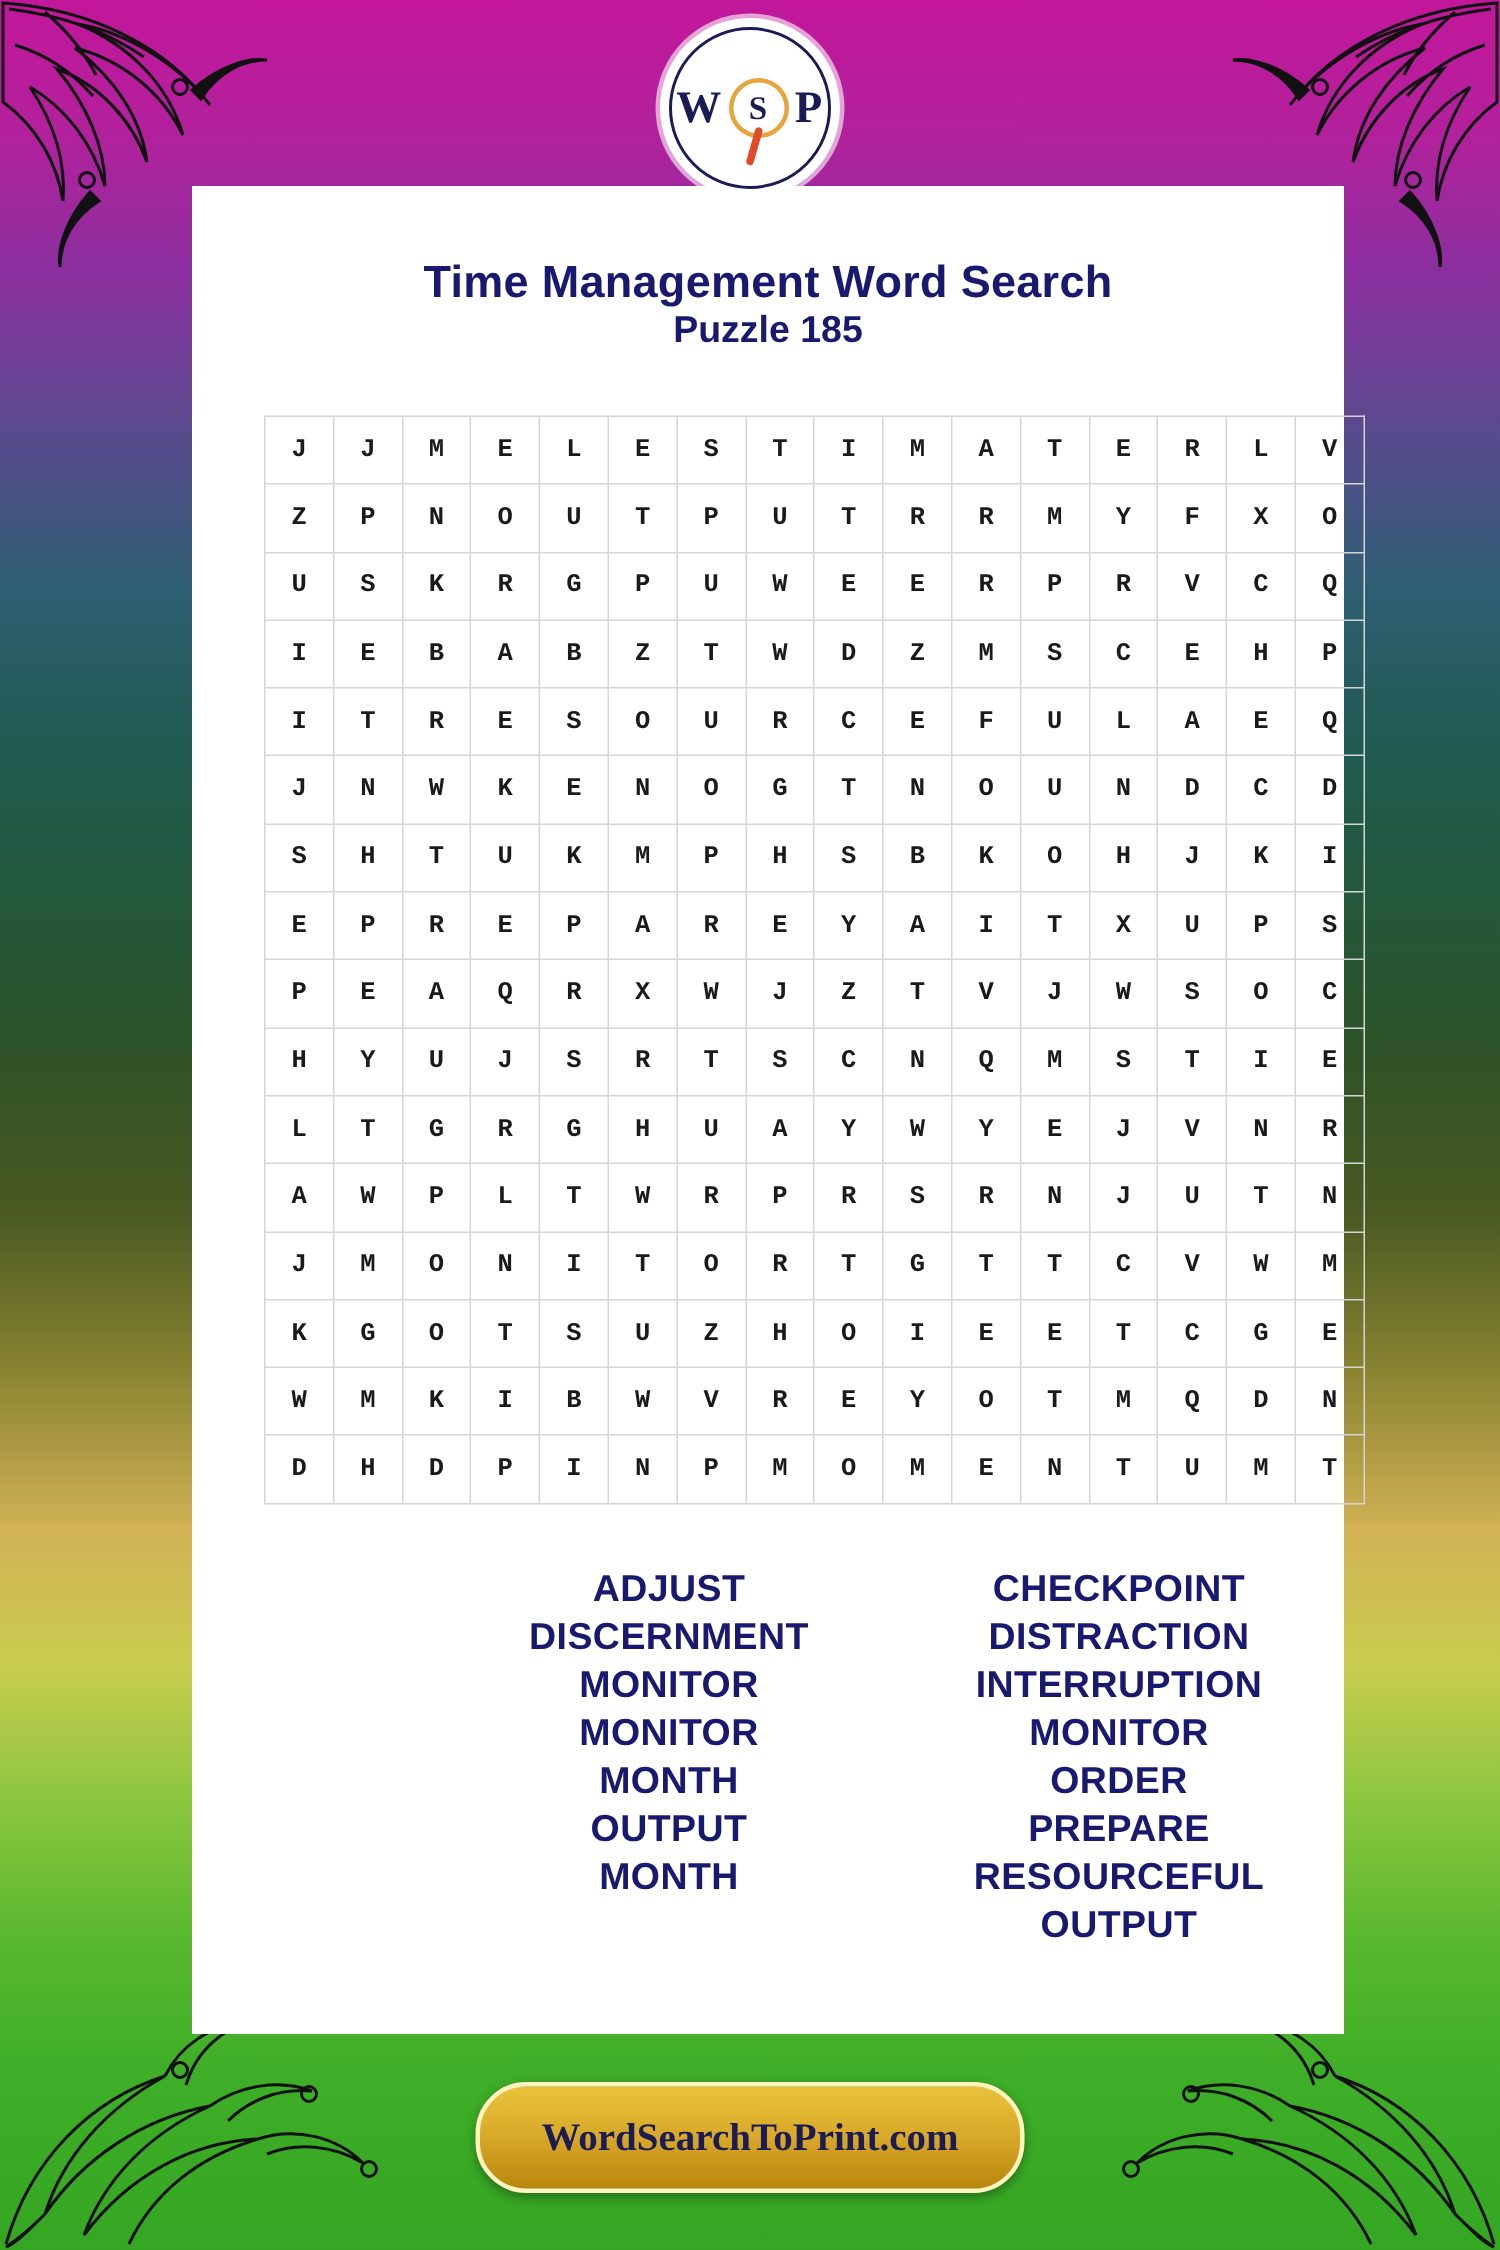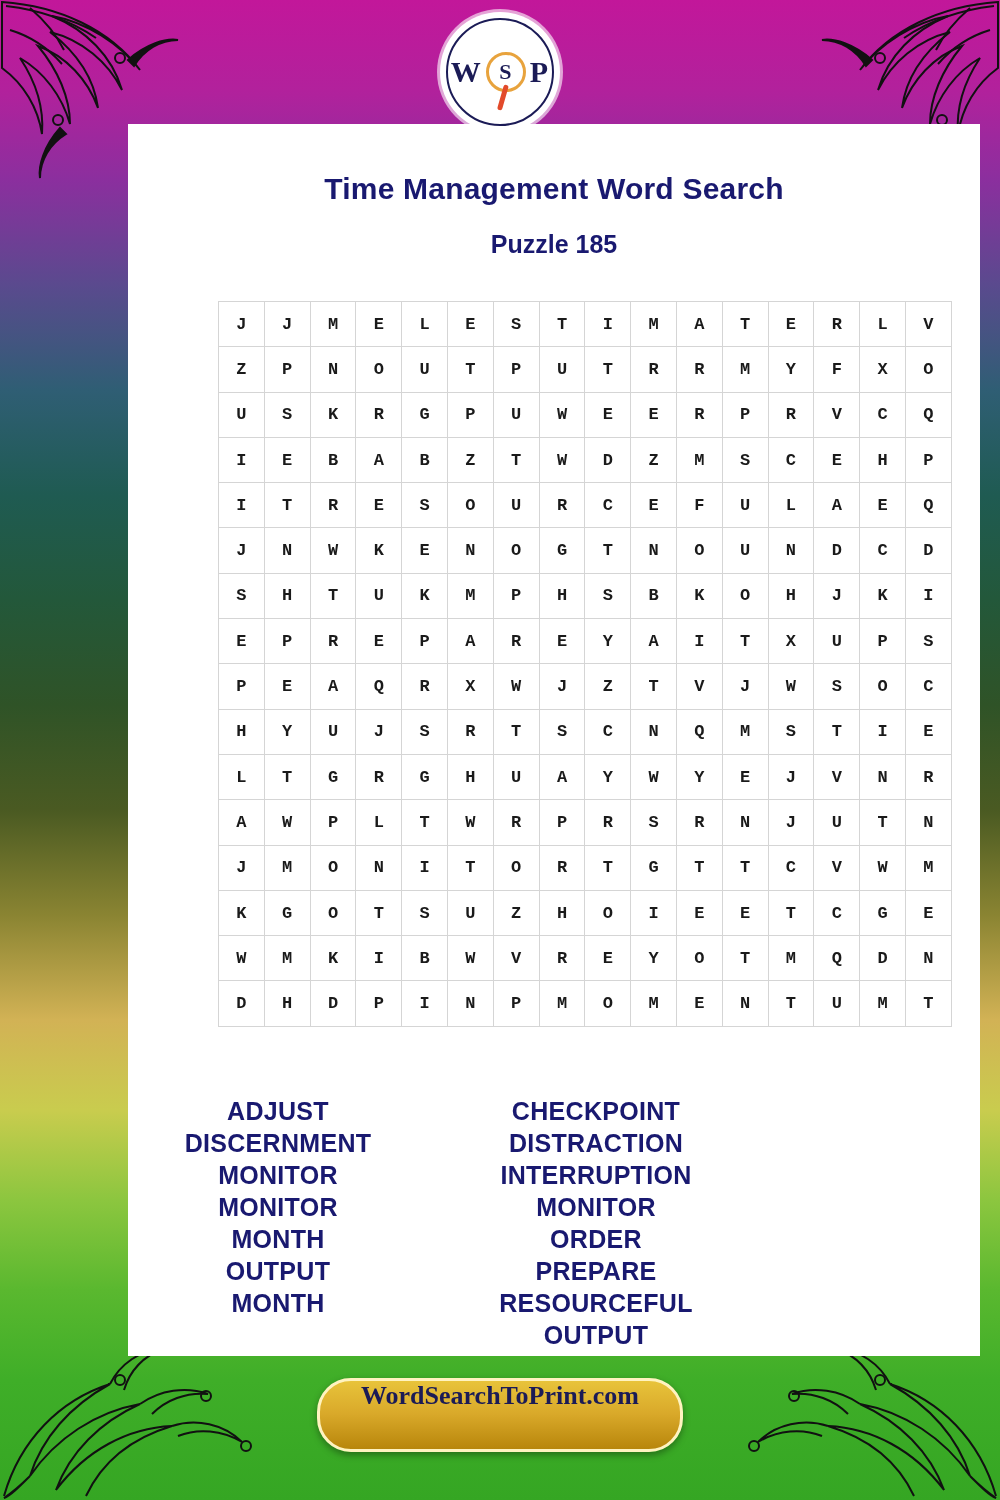--- a/index.html
+++ b/index.html
@@ -108,39 +108,38 @@
     margin-left: -2px;
     transform: rotate(16deg);
     transform-origin: top center;
   }
 
   
   .sheet {
     position: absolute;
     left: 128px;
     top: 124px;
-    width: 852px;
+    width: 768px;
     height: 1232px;
     background: #ffffff;
     z-index: 3;
   }
   .title {
     text-align: center;
     font-size: 30px;
     font-weight: bold;
     color: #191970;
     margin-top: 48px;
     letter-spacing: 0.2px;
   }
   .subtitle {
     text-align: center;
     font-size: 25px;
     font-weight: bold;
     color: #191970;
-    margin-top: 24px;
   }
 
   
   .grid-wrap {
     margin: 42px auto 0 auto;
     width: 672px;
   }
   table.grid {
     border-collapse: collapse;
     width: 672px;
@@ -155,49 +154,50 @@
     font-family: "Liberation Mono", monospace;
     font-size: 17px;
     font-weight: bold;
     color: #1a1a1a;
     padding: 0;
   }
 
   
   .words {
     display: flex;
-    justify-content: flex-start;
-    margin-top: 68px;
-    gap: 18px;
+    justify-content: flex-end;
+    margin-top: 40px;
+    gap: 0;
   }
   .words-col {
     width: 300px;
     text-align: center;
   }
   .words-col div {
     font-size: 25px;
     font-weight: bold;
     color: #191970;
     line-height: 32px;
     letter-spacing: 0.3px;
   }
 
   
   .footer-btn {
     position: absolute;
     left: 50%;
     transform: translateX(-50%);
-    bottom: 48px;
+    bottom: 38px;
     width: 360px;
     height: 68px;
     border-radius: 34px;
     background: linear-gradient(to bottom, #e8c33a 0%, #d9a92a 48%, #b8860b 100%);
     border: 3px solid #fff3c0;
     box-shadow: 0 3px 7px rgba(0,0,0,0.35);
     display: flex;
+    align-items: center;
     justify-content: center;
     z-index: 6;
     cursor: pointer;
   }
   .footer-btn span {
     font-family: "Liberation Serif", serif;
     font-weight: bold;
     font-size: 26px;
     color: #1b1b56;
   }

